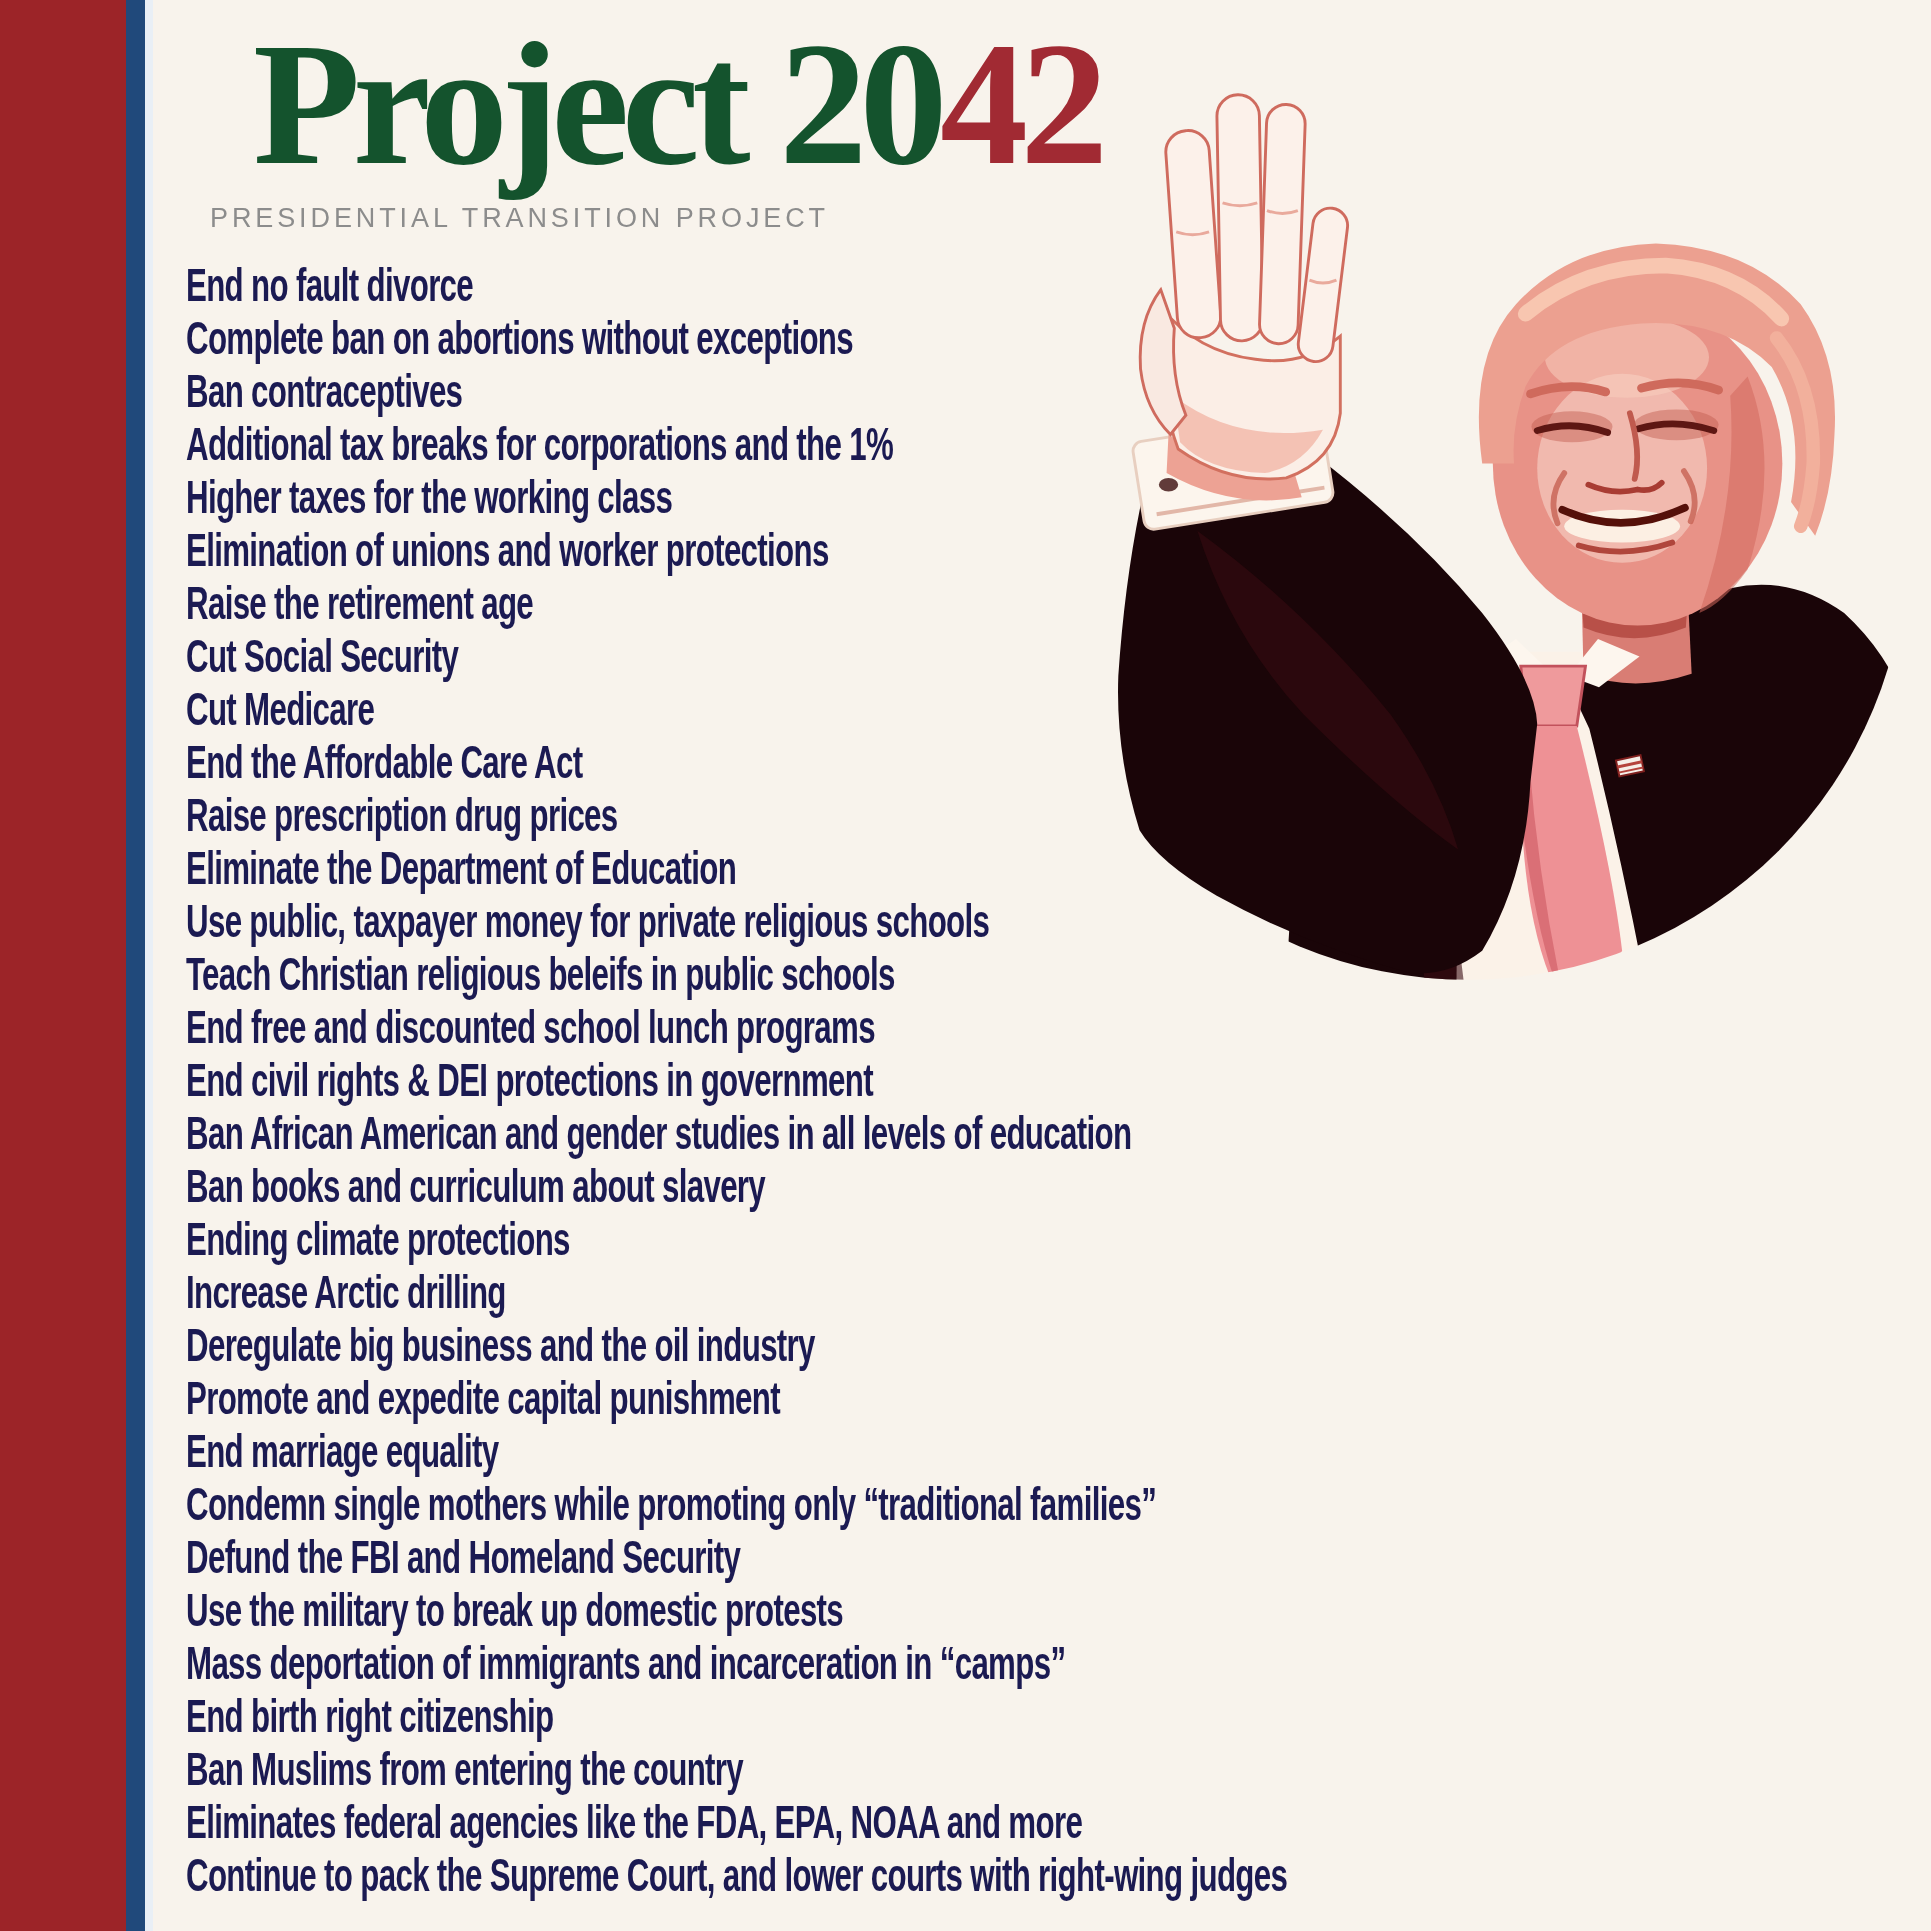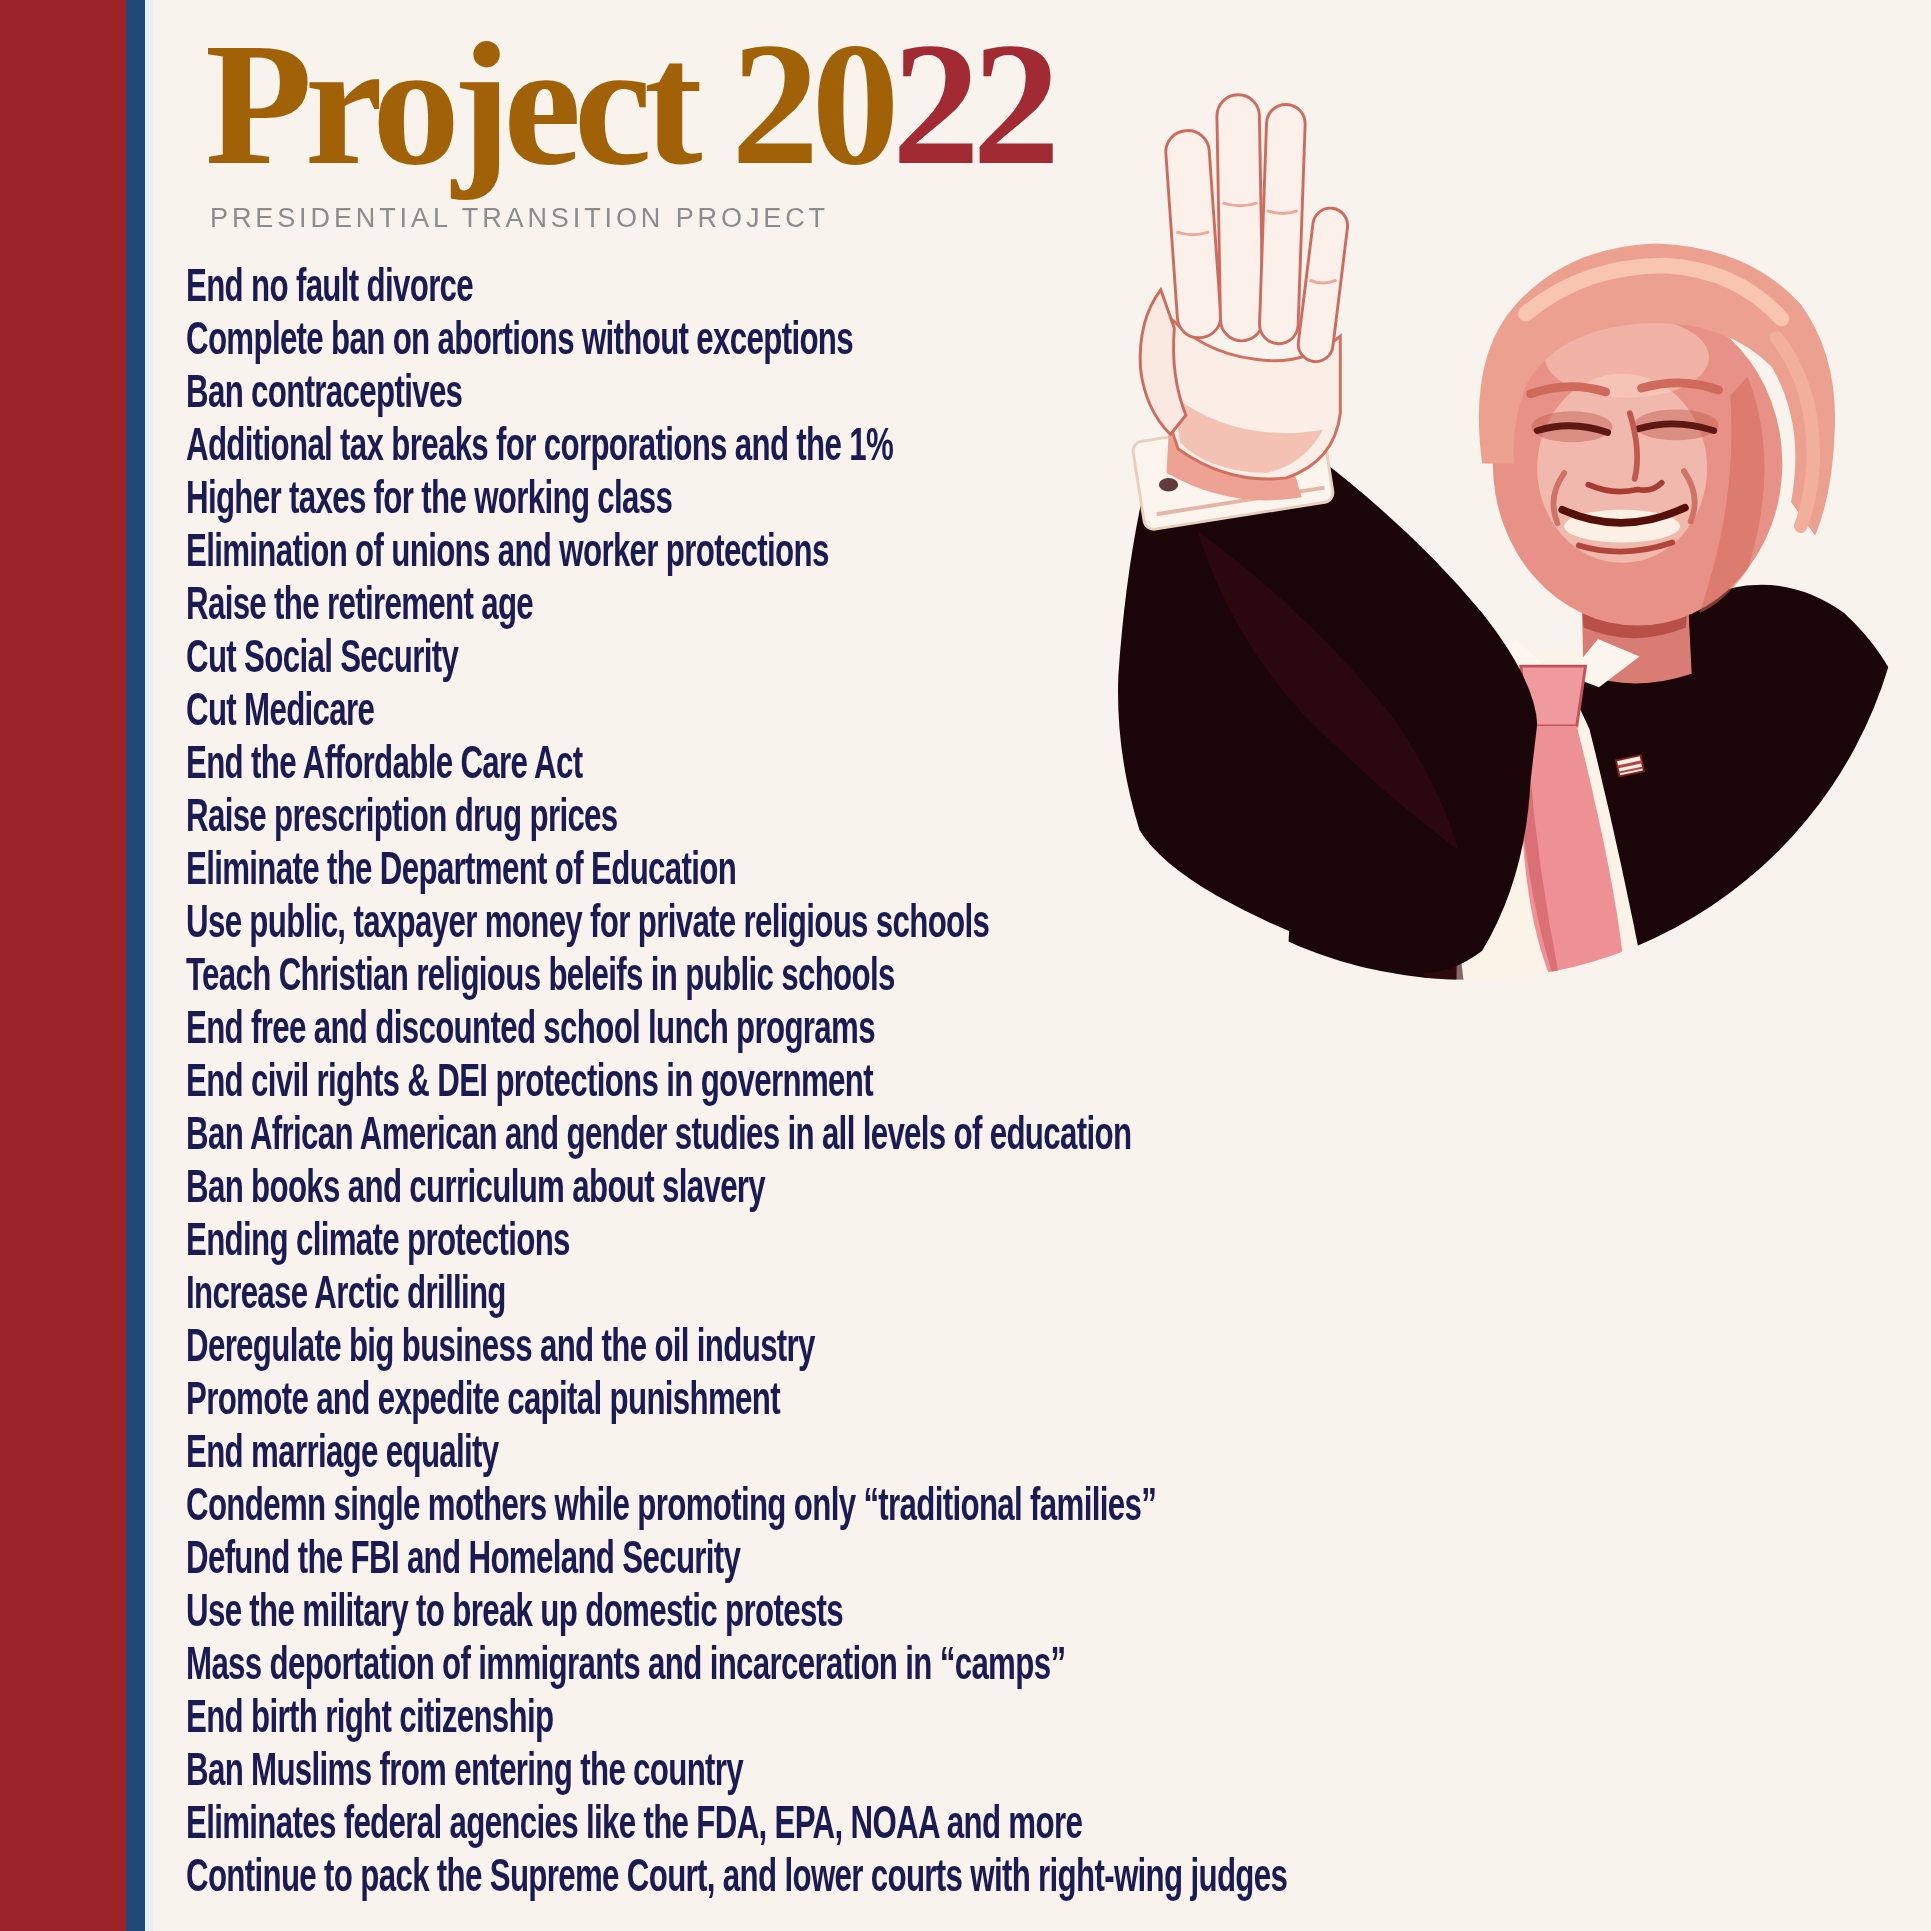--- a/index.html
+++ b/index.html
@@ -24,21 +24,21 @@
   }
   .logo {
     position:absolute; left:205px; top:13.5px;
     font-family:"Liberation Serif", serif;
     font-weight:700;
     font-size:176px;
     letter-spacing:-7.7px;
     line-height:180px;
     white-space:nowrap;
   }
-  .logo .blue { color:#a16207; }
+  .logo .blue { color:#14532d;margin-left:48px; }
   .logo .red  { color:#a12a33; }
   .subtitle {
     position:absolute; left:210px; top:203px;
     font-size:27px;
     letter-spacing:3.9px;
     color:#8c8c8c;
     white-space:nowrap;
   }
   ul.policy {
     position:absolute; left:186px; top:259px;
@@ -61,21 +61,21 @@
     z-index:1;
   }
 </style>
 </head>
 <body>
 
 <div class="bar-red"></div>
 <div class="bar-blue"></div>
 <div class="bar-light"></div>
 
-<div class="logo"><span class="blue">Project 20</span><span class="red">22</span></div>
+<div class="logo"><span class="blue">Project 20</span><span class="red">42</span></div>
 <div class="subtitle">PRESIDENTIAL TRANSITION PROJECT</div>
 
 <ul class="policy">
     <li>End no fault divorce</li>
     <li>Complete ban on abortions without exceptions</li>
     <li>Ban contraceptives</li>
     <li>Additional tax breaks for corporations and the 1%</li>
     <li>Higher taxes for the working class</li>
     <li>Elimination of unions and worker protections</li>
     <li>Raise the retirement age</li>

